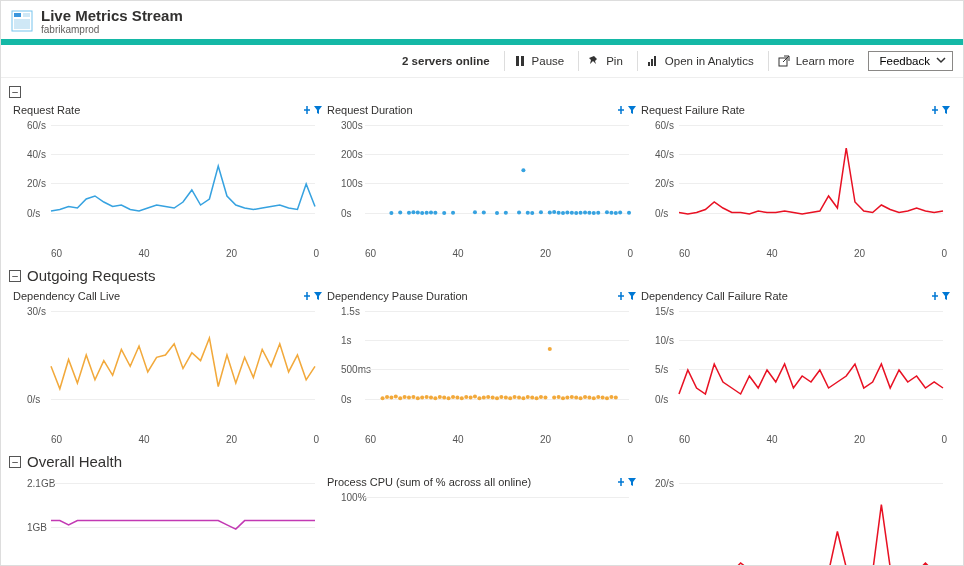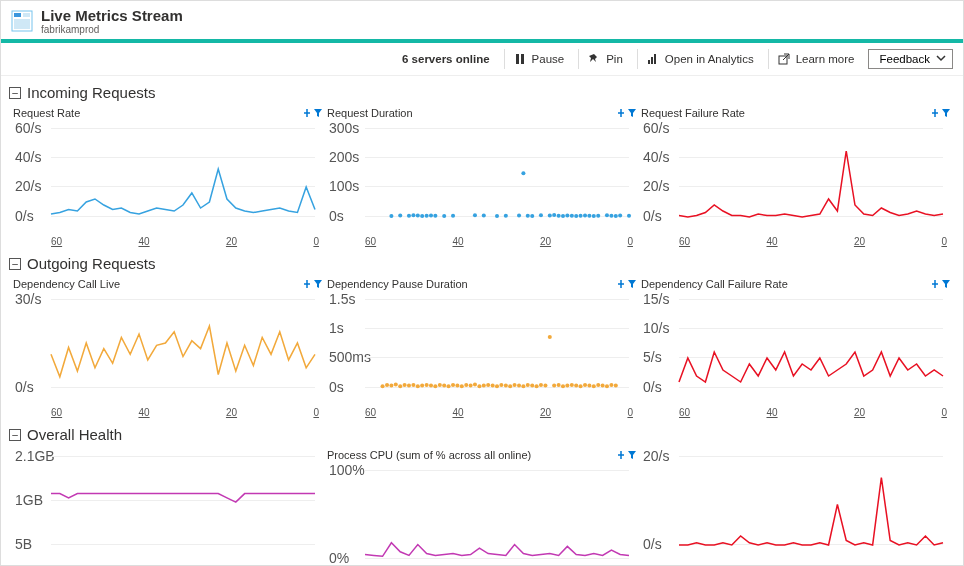--- a/index.html
+++ b/index.html
@@ -1,36 +1,36 @@
 <!DOCTYPE html>
 <html><head>
 <meta charset="utf-8">
 <style>
   * { box-sizing: border-box; margin: 0; padding: 0; }
   body { font-family: "Segoe UI", Arial, sans-serif; font-size: 12px; color: #323130; background: #fff; width: 964px; height: 566px; overflow: hidden; border: 1px solid #ddd; }
-  .header { display: flex; align-items: center; padding: 6px 10px 4px 10px; border-bottom: 4px solid #14b8a6; }
+  .header { display: flex; align-items: center; padding: 6px 10px 4px 10px; border-bottom: 6px solid #14b8a6; }
   .header-icon { width: 22px; height: 22px; margin-right: 8px; display:inline-flex; align-items:center; justify-content:center; }
   .header-text .title { font-size: 15px; font-weight: 600; }
   .header-text .sub { font-size: 10px; color: #605e5c; }
   .toolbar { display: flex; justify-content: flex-end; align-items: center; padding: 6px 10px 6px 10px; gap: 6px; border-bottom: 1px solid #eee; }
   .tool-item { display: inline-flex; align-items: center; gap: 5px; padding: 3px 8px; font-size: 11.5px; cursor: pointer; border-left: 1px solid #ddd; }
   .tool-item.first { border-left: none; font-weight: 600; }
   .tool-icon { width: 14px; height: 14px; display: inline-flex; align-items: center; justify-content: center; }
   .feedback-btn { border: 1px solid #8a8886; padding: 3px 22px 3px 10px; font-size: 11.5px; cursor: pointer; position: relative; background: #fff; }
   .feedback-btn .chev { position: absolute; right: 6px; top: 50%; transform: translateY(-50%); }
   .section-head { display: flex; align-items: center; font-size: 15px; font-weight: 400; padding: 8px 10px 4px 8px; gap: 6px; }
   .collapse-icon { width: 12px; height: 12px; display: inline-flex; align-items:center; justify-content:center; border:1px solid #555; font-size:10px; line-height:1; cursor:pointer; }
   .chart-row { display: flex; padding: 0 10px; }
   .chart { flex: 1 1 0; display: flex; flex-direction: column; position: relative; min-width: 0; }
   .chart-title-bar { display: flex; align-items: center; justify-content: space-between; font-size: 11px; padding: 2px 2px 0 2px; }
   .chart-title-bar .ctitle { white-space: nowrap; overflow: hidden; }
   .filter-icon { display:inline-flex; align-items:center; gap:1px; cursor:pointer; }
   .plot-wrap { position: relative; height: 110px; margin-top: 2px; }
-  .ytick { position: absolute; left: 4px; font-size: 14px; color: #555; transform: translateY(-50%); }
-  .xticks { display: flex; justify-content: space-between; padding: 0 6px 0 40px; font-size: 10px; color: #555; margin-top:5px;text-decoration:underline; }
+  .ytick { position: absolute; left: 16px; font-size: 10px; color: #555; transform: translateY(-50%); }
+  .xticks { display: flex; justify-content: space-between; padding: 0 6px 0 40px; font-size: 10px; color: #555; margin-top:20px; }
   .plot-area { position: absolute; left: 40px; right: 10px; top: 6px; bottom: 14px; }
   .gridline { position:absolute; left:40px; right:10px; border-top:1px solid #eee; }
   svg.series { position:absolute; left:0; top:0; width:100%; height:100%; overflow:visible; }
 </style>
 </head>
 <body>
 
 <div class="header">
   <span class="header-icon">
     <svg width="22" height="22" viewBox="0 0 22 22">
@@ -40,21 +40,21 @@
         <rect x="3" y="9" width="16" height="10" fill="#cfe8f6"></rect>
       </svg>
   </span>
   <div class="header-text">
     <div class="title">Live Metrics Stream</div>
     <div class="sub">fabrikamprod</div>
   </div>
 </div>
 
 <div class="toolbar">
-  <span class="tool-item first">6 servers online</span>
+  <span class="tool-item first">2 servers online</span>
   <span class="tool-item">
     <span class="tool-icon">
         <svg width="12" height="12">
           <rect x="2" y="1" width="3" height="10" fill="#333"></rect>
           <rect x="7" y="1" width="3" height="10" fill="#333"></rect>
         </svg>
       </span>
     <span>Pause</span>
   </span>
   <span class="tool-item">
@@ -87,21 +87,20 @@
   <button class="feedback-btn">
     <span>Feedback</span>
     <span class="chev"><svg width="10" height="10">
           <path d="M1 3 L5 7 L9 3" stroke="#333" fill="none" stroke-width="1.5"></path>
         </svg></span>
   </button>
 </div>
 
 <div class="section-head">
   <span class="collapse-icon">–</span>
-  <span>Incoming Requests</span>
 </div>
 <div class="chart-row">
   <div class="chart">
       <div class="chart-title-bar">
     <span class="ctitle">Request Rate</span>
     <span class="filter-icon">
     <svg width="10" height="10">
             <path d="M5 1 L5 5 L2 5 M5 5 L8 5 M5 5 L5 9" stroke="#0078d4" stroke-width="1.5" fill="none"></path>
           </svg>
     <svg width="10" height="10">

